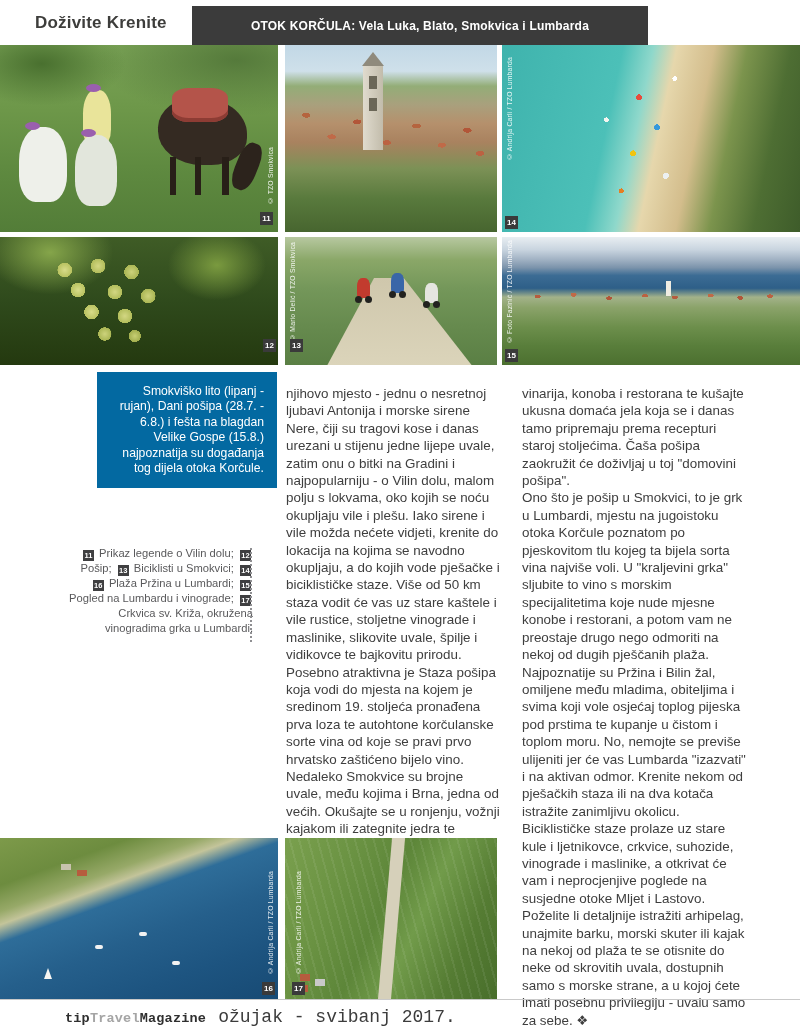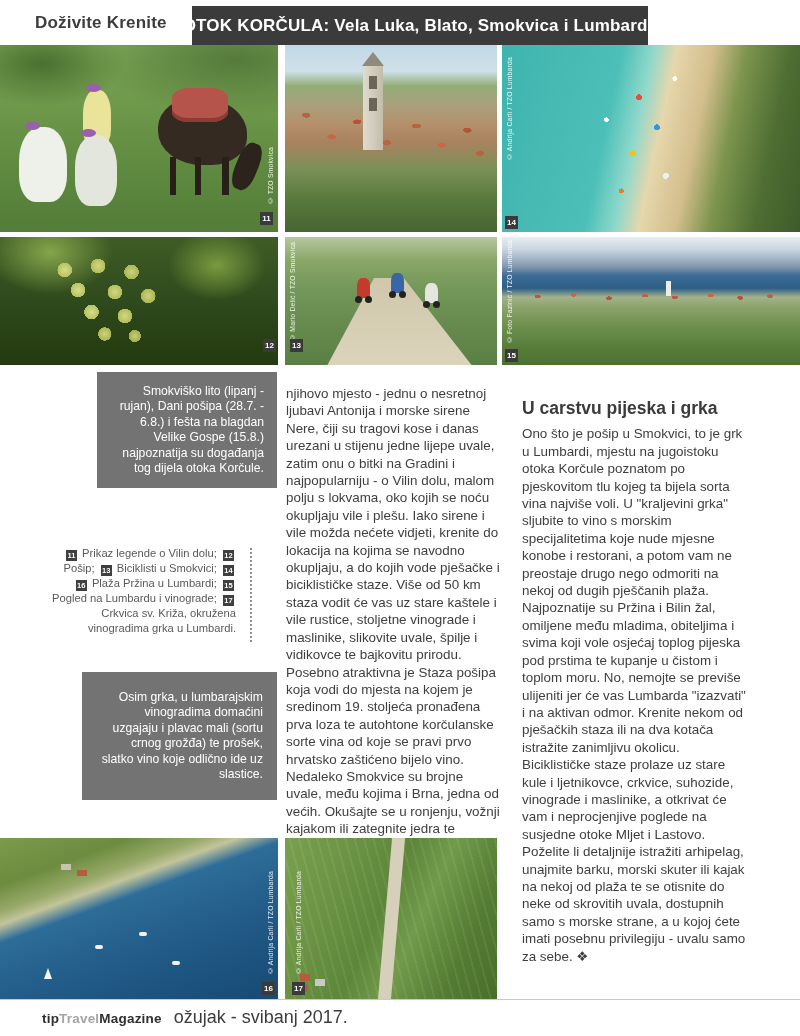--- a/index.html
+++ b/index.html
@@ -3,21 +3,21 @@
 <meta charset="utf-8">
 <style>
   html,body{margin:0;padding:0;background:#ffffff;}
   .page{position:relative;width:800px;height:1036px;background:#fff;overflow:hidden;
         font-family:"Liberation Sans",sans-serif;color:#3e3e3e;}
 
   
   .kicker{position:absolute;left:35px;top:13px;font-size:17px;font-weight:600;color:#3d3d3b;letter-spacing:.2px;}
   .titlebar{position:absolute;left:192px;top:6px;width:456px;height:39px;background:#3b3b3b;
             display:flex;align-items:center;justify-content:center;}
-  .titlebar span{color:#fff;font-size:17px;font-weight:600;letter-spacing:.2px;white-space:nowrap;}
+  .titlebar span{color:#fff;font-size:12px;font-weight:600;letter-spacing:.2px;white-space:nowrap;}
 
   
   .photo{position:absolute;overflow:hidden;}
   .badge{position:absolute;width:13px;height:13px;background:#3a3a3a;color:#fff;font-size:8px;font-weight:bold;
          display:flex;align-items:center;justify-content:center;z-index:5;}
   .credit{position:absolute;font-size:6.8px;color:rgba(255,255,255,.88);writing-mode:vertical-rl;
           transform:rotate(180deg);letter-spacing:.2px;white-space:nowrap;z-index:5;}
 
   
   .p11{left:0;top:45px;width:278px;height:187px;background:
@@ -119,40 +119,40 @@
 
   
   .p17{left:285px;top:838px;width:212px;height:162px;background:
       repeating-linear-gradient(75deg, rgba(255,255,255,.07) 0 2px, rgba(0,0,0,0) 2px 9px),
       linear-gradient(115deg,#7aa04e 0%,#6b9343 25%,#5d8639 45%,#719b4a 60%,#557c33 80%,#486e2b 100%);}
   .p17 .road{position:absolute;left:47%;top:0;width:13px;height:100%;background:#d6d0ba;transform:skewX(-5deg);}
   .p17 .house{position:absolute;left:7%;bottom:12%;width:10px;height:7px;background:#b65c3e;
       box-shadow:15px 5px 0 #c9c9c9,-2px 11px 0 #b65c3e;}
 
   
-  .graybox{position:absolute;background:#737373;color:#fff;text-align:right;box-sizing:border-box;
+  .graybox{position:absolute;background:#0369a1;color:#fff;text-align:right;box-sizing:border-box;
            font-size:12.2px;line-height:15.4px;font-weight:500;}
   .box1{left:97px;top:372px;width:180px;padding:12px 13px;}
   .box2{left:82px;top:672px;width:195px;padding:18px 14px;}
-  .captions{position:absolute;left:50px;top:546px;width:186px;text-align:right;
+  .captions{position:absolute;left:67px;top:546px;width:186px;text-align:right;
             font-size:11.2px;line-height:15px;color:#59595b;}
   .cap-badge{display:inline-flex;width:11px;height:11px;background:#3f3f41;color:#fff;font-size:7.5px;
              font-weight:bold;align-items:center;justify-content:center;margin:0 2px 0 3px;vertical-align:-1px;}
   .dotline{position:absolute;left:250px;top:548px;height:94px;width:0;border-left:2px dotted #8f8f92;}
 
   
   .col{position:absolute;font-size:13.4px;line-height:17.4px;color:#3e3e3e;}
   .col p{margin:0;}
   .col1{left:286px;top:385px;width:215px;}
   .col2{left:522px;top:385px;width:227px;}
   .heading{font-size:17.5px;font-weight:bold;color:#3a3a3a;margin:15px 0 8px 0;}
 
   
   .bottomrule{position:absolute;left:0;top:999px;width:800px;height:1px;background:#c9c9c9;}
-  .footer{position:absolute;left:42px;top:1007px;display:flex;align-items:baseline;gap:12px;}
+  .footer{position:absolute;left:65px;top:1007px;display:flex;align-items:baseline;gap:12px;font-family:Liberation Mono, monospace;}
   .logo{font-size:13.5px;font-weight:bold;letter-spacing:.2px;}
   .logo .tip,.logo .magazine{color:#2f2f2f;}
   .logo .travel{color:#a5a5a5;}
   .issue{font-size:18px;color:#3c3c3c;}
 </style>
 </head>
 <body>
 
 <div class="page">
 
@@ -209,28 +209,27 @@
     <span class="badge" style="left:3px;bottom:3px;">15</span>
   </div>
 
   <div class="graybox box1">Smokviško lito (lipanj - rujan), Dani pošipa (28.7. - 6.8.) i fešta na blagdan Velike Gospe (15.8.) najpoznatija su događanja tog dijela otoka Korčule.</div>
 
   <div class="captions">
     <span class="cap-badge">11</span><span> Prikaz legende o Vilin dolu; </span><span class="cap-badge">12</span><span> Pošip; </span><span class="cap-badge">13</span><span> Biciklisti u Smokvici; </span><span class="cap-badge">14</span><span class="cap-badge">16</span><span> Plaža Pržina u Lumbardi; </span><span class="cap-badge">15</span><span> Pogled na Lumbardu i vinograde; </span><span class="cap-badge">17</span><span> Crkvica sv. Križa, okružena vinogradima grka u Lumbardi.</span>
   </div>
   <div class="dotline"></div>
 
-  <div class="graybox box2">Osim grka, u lumbarajskim vinogradima domaćini uzgajaju i plavac mali (sortu crnog grožđa) te prošek, slatko vino koje odlično ide uz slastice.</div>
 
   <div class="col col1">
     <p>njihovo mjesto - jednu o nesretnoj ljubavi Antonija i morske sirene Nere, čiji su tragovi kose i danas urezani u stijenu jedne lijepe uvale, zatim onu o bitki na Gradini i najpopularniju - o Vilin dolu, malom polju s lokvama, oko kojih se noću okupljaju vile i plešu. Iako sirene i vile možda nećete vidjeti, krenite do lokacija na kojima se navodno okupljaju, a do kojih vode pješačke i biciklističke staze. Više od 50 km staza vodit će vas uz stare kaštele i vile rustice, stoljetne vinograde i maslinike, slikovite uvale, špilje i vidikovce te bajkovitu prirodu. Posebno atraktivna je Staza pošipa koja vodi do mjesta na kojem je sredinom 19. stoljeća pronađena prva loza te autohtone korčulanske sorte vina od koje se pravi prvo hrvatsko zaštićeno bijelo vino. Nedaleko Smokvice su brojne uvale, među kojima i Brna, jedna od većih. Okušajte se u ronjenju, vožnji kajakom ili zategnite jedra te jedrilicom istražite taj zanimljiv arhipelag. Boravak u Smokvici oplemenite posjetom nekoj od</p>
   </div>
 
   <div class="col col2">
-    <div class="heading">U carstvu pijeska i grka</div>
+    <p>vinarija, konoba i restorana te kušajte ukusna domaća jela koja se i danas tamo pripremaju prema recepturi staroj stoljećima. Čaša pošipa zaokružit će doživljaj u toj "domovini pošipa".</p>
     <p>Ono što je pošip u Smokvici, to je grk u Lumbardi, mjestu na jugoistoku otoka Korčule poznatom po pjeskovitom tlu kojeg ta bijela sorta vina najviše voli. U "kraljevini grka" sljubite to vino s morskim specijalitetima koje nude mjesne konobe i restorani, a potom vam ne preostaje drugo nego odmoriti na nekoj od dugih pješčanih plaža. Najpoznatije su Pržina i Bilin žal, omiljene među mladima, obiteljima i svima koji vole osjećaj toplog pijeska pod prstima te kupanje u čistom i toplom moru. No, nemojte se previše ulijeniti jer će vas Lumbarda "izazvati" i na aktivan odmor. Krenite nekom od pješačkih staza ili na dva kotača istražite zanimljivu okolicu. Biciklističke staze prolaze uz stare kule i ljetnikovce, crkvice, suhozide, vinograde i maslinike, a otkrivat će vam i neprocjenjive poglede na susjedne otoke Mljet i Lastovo. Poželite li detaljnije istražiti arhipelag, unajmite barku, morski skuter ili kajak na nekoj od plaža te se otisnite do neke od skrovitih uvala, dostupnih samo s morske strane, a u kojoj ćete imati posebnu privilegiju - uvalu samo za sebe. ❖</p>
   </div>
 
   <div class="photo p16">
     <div class="house"></div>
     <div class="boat bt1"></div>
     <div class="boat bt2"></div>
     <div class="boat bt3"></div>
     <div class="sail"></div>
     <span class="credit" style="right:4px;bottom:26px;">© Andrija Carli / TZO Lumbarda</span>

